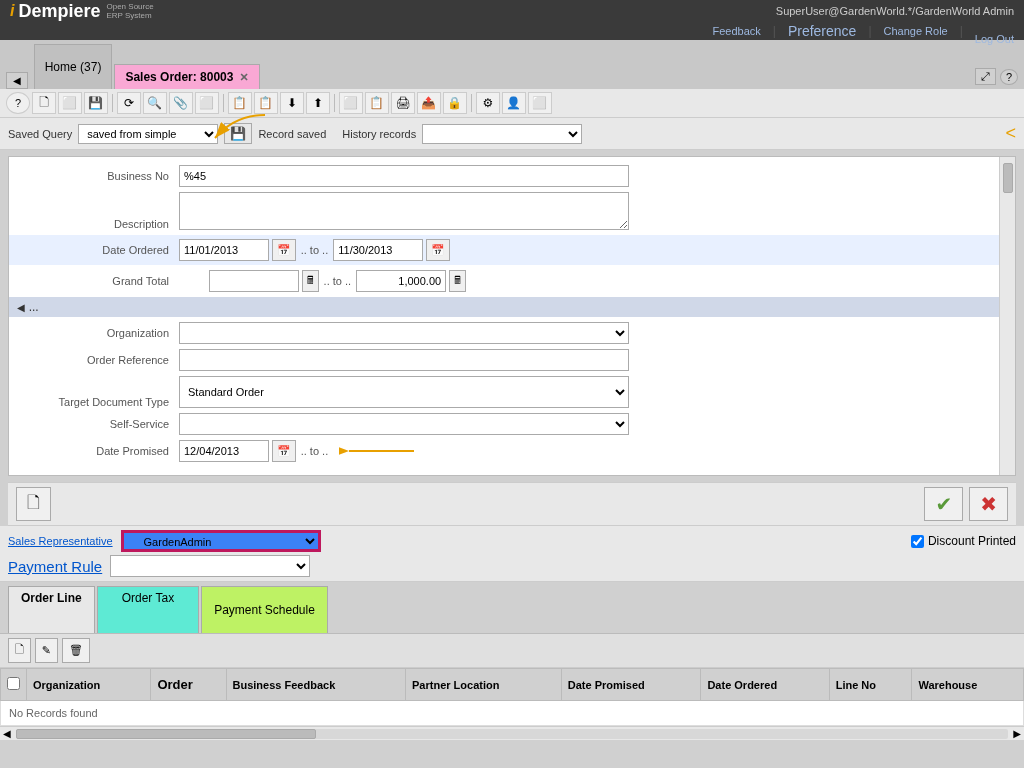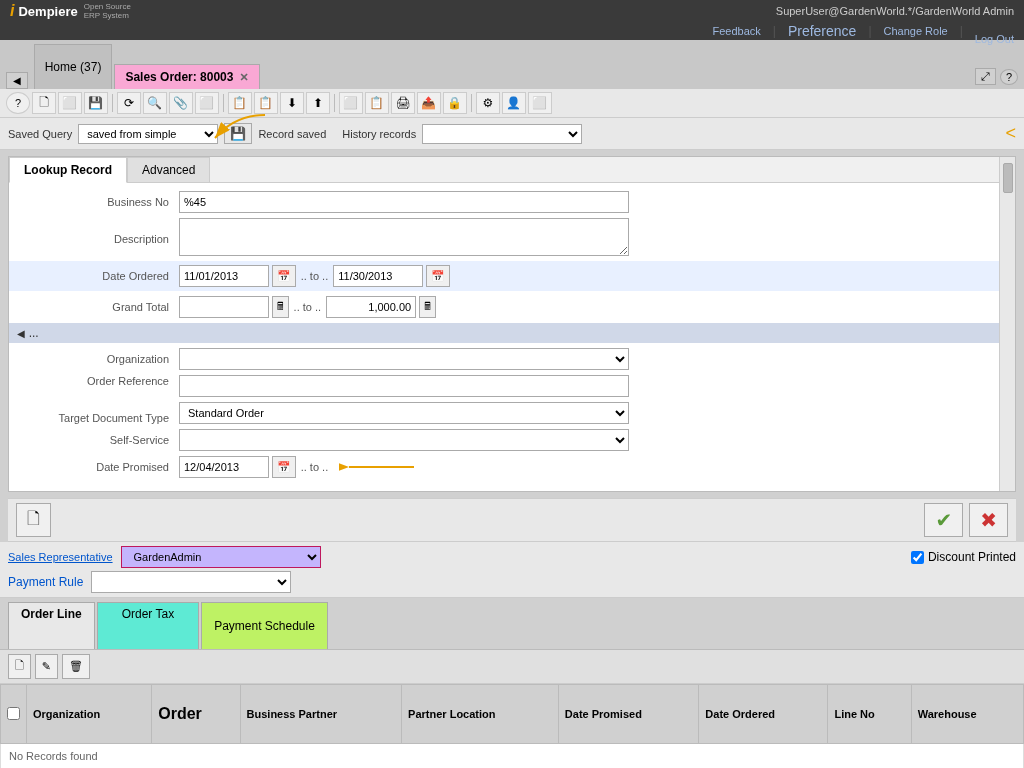--- a/index.html
+++ b/index.html
@@ -4,21 +4,21 @@
   <style>
     * { box-sizing: border-box; margin: 0; padding: 0; font-family: Arial, sans-serif; font-size: 12px; }
     body { background: #d0d0d0; width: 1024px; height: 768px; overflow: hidden; }
   </style>
 </head>
 <body>
 
 <div style="background:#3a3a3a; display:flex; justify-content:space-between; align-items:center; padding:2px 10px; height:22px;">
   <div style="display:flex; align-items:center; gap:4px;">
     <span style="color:#e8a000; font-size:16px; font-weight:bold; font-style:italic;">i</span>
-    <span style="color:white; font-size:13px; font-weight:bold;">Dempiere</span>
+    <span style="color:white; font-size:18px; font-weight:bold;">Dempiere</span>
     <span style="color:#aaa; font-size:8px; margin-left:2px;">Open Source<br>ERP System</span>
   </div>
   <div style="display:flex; align-items:center; gap:8px;">
     <span style="color:#ccc; font-size:11px;">SuperUser@GardenWorld.*/GardenWorld Admin</span>
   </div>
 </div>
 <div style="background:#3a3a3a; display:flex; justify-content:flex-end; align-items:center; padding:1px 10px; height:18px; gap:12px;">
   <a style="color:#9db8e0; font-size:11px; text-decoration:none; cursor:pointer;">Feedback</a>
   <span style="color:#555;">|</span>
   <a style="color:#9db8e0; font-size:14px; text-decoration:none; cursor:pointer;">Preference</a>
@@ -90,53 +90,45 @@
       <marker id="arrowhead" markerWidth="8" markerHeight="6" refX="8" refY="3" orient="auto">
         <polygon points="0 0, 8 3, 0 6" fill="#e8a000"></polygon>
       </marker>
     </defs>
     <path d="M 70 5 Q 40 5 20 28" stroke="#e8a000" stroke-width="2" fill="none" marker-end="url(#arrowhead)"></path>
   </svg>
 </div>
 
 <div style="margin:6px 8px; border:1px solid #bbb; background:white; position:relative;">
 
-  <div style="display:flex; background:#f0f0f0; border-bottom:1px solid #ccc;">
-    <div style="background:white; border:1px solid #ccc; border-bottom:1px solid white; padding:5px 14px; cursor:pointer; font-size:11px; font-weight:bold; margin-bottom:-1px;">
-      <span>Lookup Record</span>
-    </div>
-    <div style="background:#e0e0e0; border:1px solid #ccc; border-bottom:none; padding:5px 14px; cursor:pointer; font-size:11px;">
-      <span>Advanced</span>
-    </div>
-  </div>
 
   <div style="padding:8px 10px; max-height:320px; overflow-y:auto; overflow-x:hidden;">
 
     <div style="display:flex; align-items:center; margin-bottom:5px;">
       <span style="text-align:right; min-width:160px; padding-right:10px; color:#555; font-size:11px;">Business No</span>
       <input type="text" style="border: 1px solid rgb(170, 170, 170); padding: 2px 4px; font-size: 11px; height: 22px; width: 450px;" value="%45">
     </div>
 
-    <div style="display:flex; align-items:center; margin-bottom:5px;">
+    <div style="display:flex; align-items:flex-end; margin-bottom:5px;">
       <span style="text-align:right; min-width:160px; padding-right:10px; color:#555; font-size:11px; padding-top:3px;">Description</span>
       <textarea style="border: 1px solid rgb(170, 170, 170); padding: 2px 4px; font-size: 11px; width: 450px; height: 38px; resize: vertical;"></textarea>
     </div>
 
     <div style="display:flex; align-items:center; margin-bottom:5px; background:#e8f0ff; margin-left:-10px; margin-right:-10px; padding:4px 10px;">
       <span style="text-align:right; min-width:160px; padding-right:10px; color:#555; font-size:11px;">Date Ordered</span>
       <div style="display:flex; align-items:center; gap:3px;">
         <input type="text" style="border: 1px solid rgb(170, 170, 170); padding: 2px 4px; font-size: 11px; height: 22px; width: 90px;" value="11/01/2013">
         <button style="background:#f0f0f0; border:1px solid #aaa; padding:1px 4px; cursor:pointer; font-size:11px; height:22px;">📅</button>
         <span style="color:#555; font-size:11px; padding:0 2px;">.. to ..</span>
         <input type="text" style="border: 1px solid rgb(170, 170, 170); padding: 2px 4px; font-size: 11px; height: 22px; width: 90px;" value="11/30/2013">
         <button style="background:#f0f0f0; border:1px solid #aaa; padding:1px 4px; cursor:pointer; font-size:11px; height:22px;">📅</button>
       </div>
     </div>
 
-    <div style="display:flex; align-items:center; margin-bottom:5px;">
+    <div style="display:flex; align-items:center; margin-bottom:5px;gap:30px;">
       <span style="text-align:right; min-width:160px; padding-right:10px; color:#555; font-size:11px;">Grand Total</span>
       <div style="display:flex; align-items:center; gap:3px;">
         <input type="text" style="border: 1px solid rgb(170, 170, 170); padding: 2px 4px; font-size: 11px; height: 22px; width: 90px;" value="">
         <button style="background:#f0f0f0; border:1px solid #aaa; padding:1px 4px; cursor:pointer; font-size:11px; height:22px;">🖩</button>
         <span style="color:#555; font-size:11px; padding:0 2px;">.. to ..</span>
         <input type="text" style="border: 1px solid rgb(170, 170, 170); padding: 2px 4px; font-size: 11px; height: 22px; width: 90px; text-align: right;" value="1,000.00">
         <button style="background:#f0f0f0; border:1px solid #aaa; padding:1px 4px; cursor:pointer; font-size:11px; height:22px;">🖩</button>
       </div>
     </div>
 
@@ -145,28 +137,28 @@
       <span>...</span>
     </div>
 
     <div style="display:flex; align-items:center; margin-bottom:5px;">
       <span style="text-align:right; min-width:160px; padding-right:10px; color:#555; font-size:11px;">Organization</span>
       <select style="border:1px solid #aaa; padding:2px 4px; font-size:11px; height:22px; background:white; width:450px;">
         <option></option>
       </select>
     </div>
 
-    <div style="display:flex; margin-bottom:5px;">
+    <div style="display:flex; align-items:center; margin-bottom:5px;">
       <span style="text-align:right; min-width:160px; padding-right:10px; color:#555; font-size:11px;">Order Reference</span>
       <input type="text" style="border: 1px solid rgb(170, 170, 170); padding: 2px 4px; font-size: 11px; height: 22px; width: 450px;" value="">
     </div>
 
     <div style="display:flex; align-items:flex-end; margin-bottom:5px;">
       <span style="text-align:right; min-width:160px; padding-right:10px; color:#555; font-size:11px;">Target Document Type</span>
-      <select style="border:1px solid #aaa; padding:2px 4px; font-size:11px; height:22px; background:white; width:450px;">
+      <select style="border:1px solid #aaa; padding:2px 4px; font-size:11px; height:32px; background:white; width:450px;">
         <option>Standard Order</option>
       </select>
     </div>
 
     <div style="display:flex; align-items:center; margin-bottom:5px;">
       <span style="text-align:right; min-width:160px; padding-right:10px; color:#555; font-size:11px;">Self-Service</span>
       <select style="border:1px solid #aaa; padding:2px 4px; font-size:11px; height:22px; background:white; width:450px;">
         <option></option>
       </select>
     </div>
@@ -205,30 +197,30 @@
     </button>
     <button style="background:#f0f0f0; border:1px solid #aaa; padding:3px 10px; cursor:pointer; height:34px;">
       <span style="color:#cc3333; font-size:20px;">✖</span>
     </button>
   </div>
 </div>
 
 <div style="background:#e8e8e8; padding:4px 8px; border-bottom:1px solid #ccc;">
   <div style="display:flex; align-items:center; gap:8px;">
     <a style="font-size:11px; color:#0055cc; text-decoration:underline; cursor:pointer;">Sales Representative</a>
-    <select style="border:1px solid #be185d; background:#c4b5fd; padding:2px 8px; font-size:11px; min-width:200px; height:22px;">
+    <select style="border:3px solid #be185d; background:#3b82f6; padding:2px 16px; font-size:11px; min-width:200px; height:22px;">
       <option>GardenAdmin</option>
     </select>
     <label style="display:flex; align-items:center; gap:4px; font-size:11px; margin-left:auto;">
       <input type="checkbox" checked="" style="">
       <span>Discount Printed</span>
     </label>
   </div>
   <div style="display:flex; align-items:center; gap:8px; margin-top:3px;">
-    <a style="font-size:12px; color:#0055cc; cursor:pointer;">Payment Rule</a>
+    <a style="font-size:15px; color:#0055cc; text-decoration:underline; cursor:pointer;">Payment Rule</a>
     <select style="border:1px solid #aaa; background:white; padding:2px 4px; font-size:11px; min-width:200px; height:22px;">
       <option></option>
     </select>
   </div>
 </div>
 
 <div style="display:flex; gap:2px; padding:4px 8px 0; background:#d0d0d0; border-bottom:1px solid #bbb;">
   <div style="background:#e8e8e8; border:1px solid #aaa; border-bottom:none; padding:4px 12px; cursor:pointer; font-size:11px; font-weight:bold;">
     <span>Order Line</span>
   </div>
@@ -245,22 +237,22 @@
   <button style="background:#f0f0f0; border:1px solid #aaa; padding:2px 6px; cursor:pointer; font-size:11px;">✎</button>
   <button style="background:#f0f0f0; border:1px solid #aaa; padding:2px 6px; cursor:pointer; font-size:11px;">🗑</button>
 </div>
 
 <div style="background:white; overflow-x:auto;">
   <table style="width:100%; border-collapse:collapse;">
     <thead>
       <tr>
         <th style="background:#d0d0d0; border:1px solid #bbb; padding:4px 6px; text-align:center; font-size:11px; width:22px;"><input type="checkbox" style=""></th>
         <th style="background:#d0d0d0; border:1px solid #bbb; padding:4px 6px; text-align:left; font-size:11px; white-space:nowrap;">Organization</th>
-        <th style="background:#d0d0d0; border:1px solid #bbb; padding:20px 6px; text-align:left; font-size:16px; white-space:nowrap;">Order</th>
-        <th style="background:#d0d0d0; border:1px solid #bbb; padding:4px 6px; text-align:left; font-size:11px; white-space:nowrap;">Business Partner</th>
+        <th style="background:#d0d0d0; border:1px solid #bbb; padding:8px 6px; text-align:left; font-size:13px; white-space:nowrap;">Order</th>
+        <th style="background:#d0d0d0; border:1px solid #bbb; padding:4px 6px; text-align:left; font-size:11px; white-space:nowrap;">Business Feedback</th>
         <th style="background:#d0d0d0; border:1px solid #bbb; padding:4px 6px; text-align:left; font-size:11px; white-space:nowrap;">Partner Location</th>
         <th style="background:#d0d0d0; border:1px solid #bbb; padding:4px 6px; text-align:left; font-size:11px; white-space:nowrap;">Date Promised</th>
         <th style="background:#d0d0d0; border:1px solid #bbb; padding:4px 6px; text-align:left; font-size:11px; white-space:nowrap;">Date Ordered</th>
         <th style="background:#d0d0d0; border:1px solid #bbb; padding:4px 6px; text-align:left; font-size:11px; white-space:nowrap;">Line No</th>
         <th style="background:#d0d0d0; border:1px solid #bbb; padding:4px 6px; text-align:left; font-size:11px; white-space:nowrap;">Warehouse</th>
       </tr>
     </thead>
     <tbody>
       <tr>
         <td colspan="9" style="border:1px solid #ddd; padding:6px 8px; font-size:11px; color:#666;">No Records found</td>

